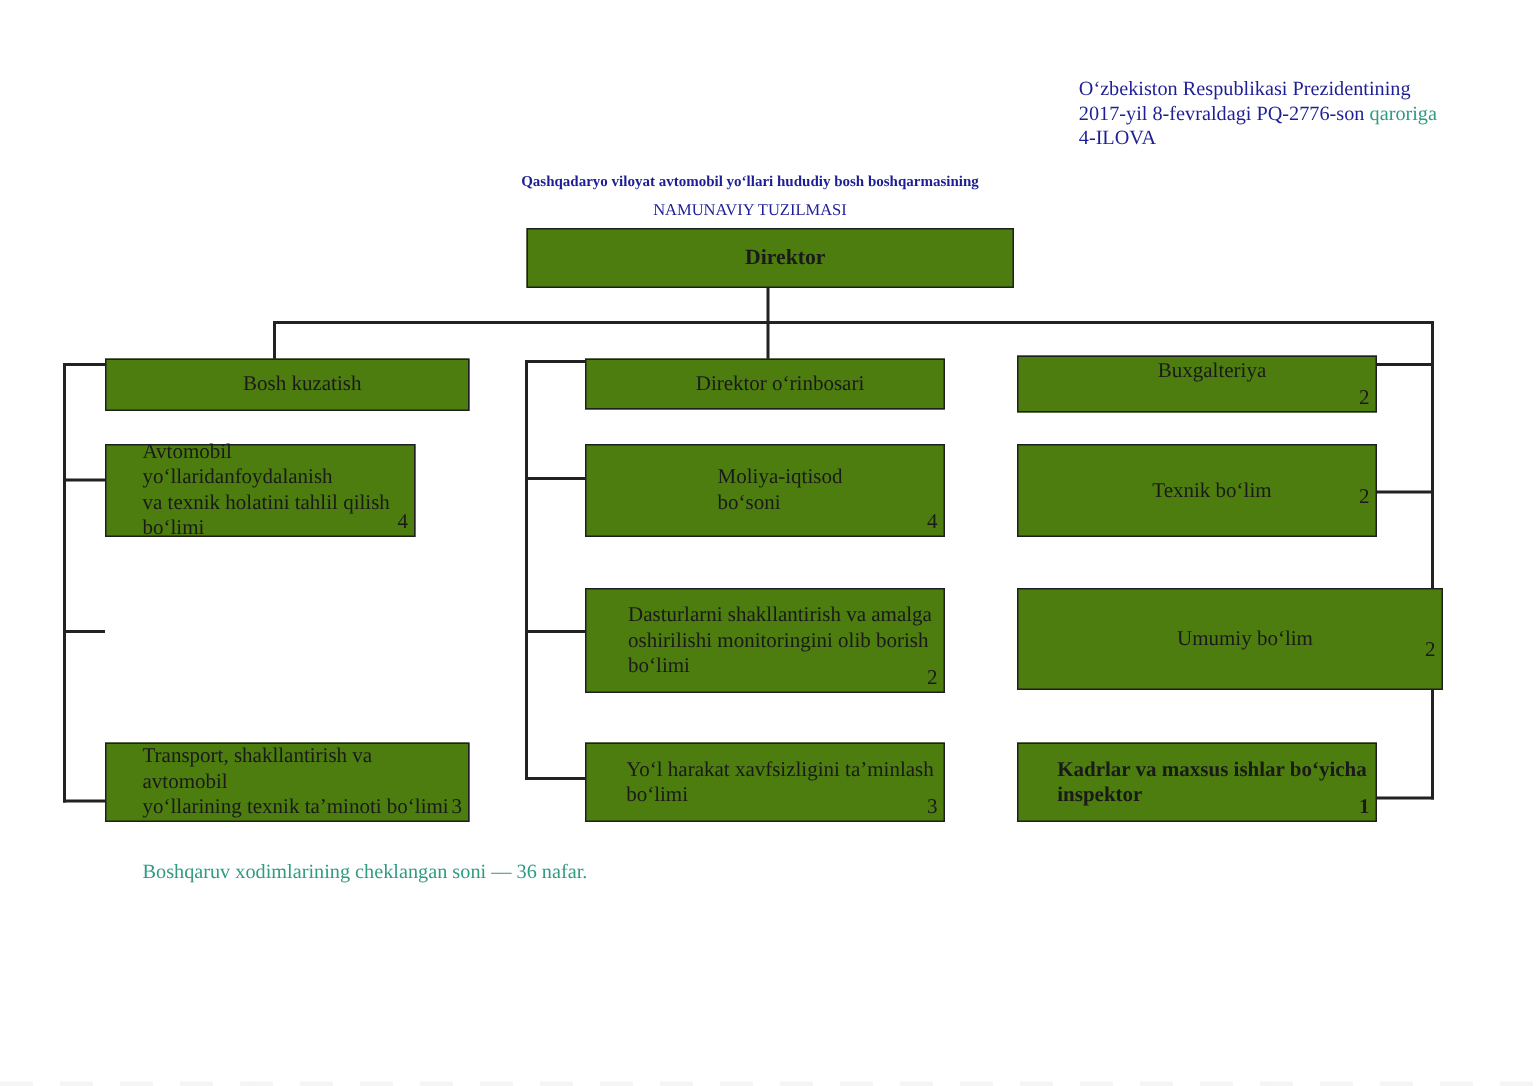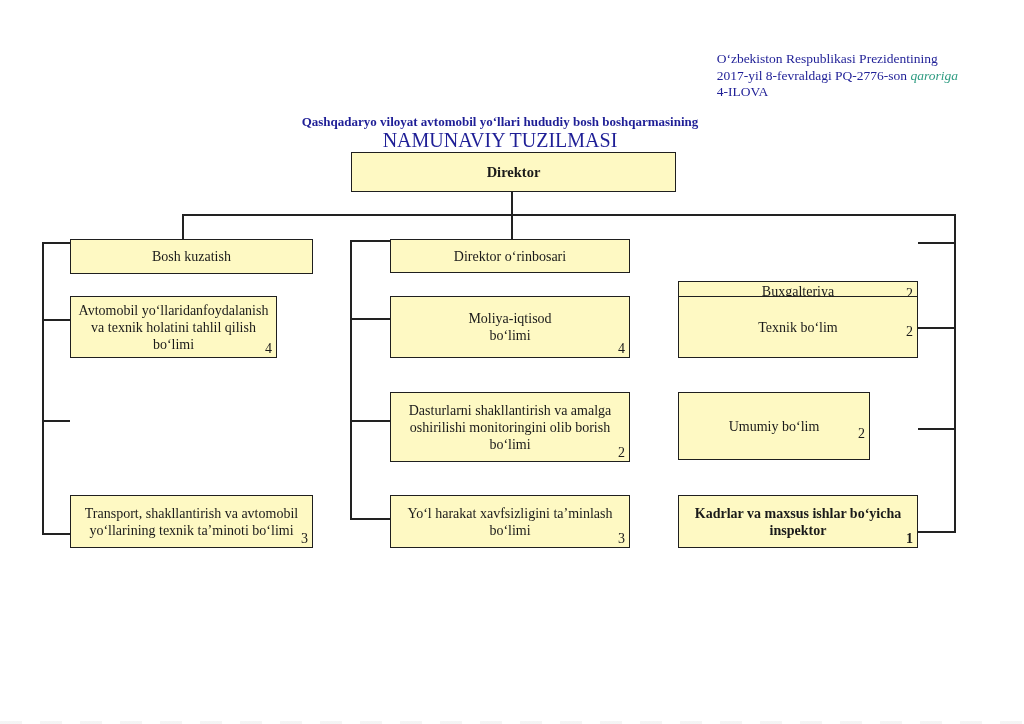--- a/index.html
+++ b/index.html
@@ -17,37 +17,37 @@
     overflow:hidden;
   }
   
   .hdr{
     position:absolute; top:51px; right:66px;
     text-align:left;
     font-size:13.5px; line-height:16.5px;
     color:var(--navy);
     white-space:nowrap;
   }
-  .hdr .link{color:var(--teal); cursor:pointer;font-style:italic;}
+  .hdr .link{color:var(--teal); cursor:pointer;}
   
   .title-wrap{
     position:absolute; top:113px; left:0; width:1000px;
     text-align:center; color:var(--navy);
   }
-  .title-line1{font-size:13px; font-weight:bold; line-height:18px;}
-  .title-line2{font-size:20px; line-height:18px;}
+  .title-line1{font-size:10px; font-weight:bold; line-height:18px;}
+  .title-line2{font-size:11px; line-height:18px;}
   
   .obox{
     position:absolute;
     border:1.5px solid #1f1f1f;
-    background:#fef9c3;
+    background:#4d7c0f;
     box-sizing:border-box;
     display:flex; align-items:center; justify-content:center;
-    text-align:center;
-    font-size:14px; line-height:17px;
+    text-align:left;
+    font-size:14px; line-height:17px;padding-left:20px;
   }
   .obox .lbl{white-space:pre-line; padding:0 4px;}
   .obox.top-align{align-items:flex-start;}
   .obox.top-align .lbl{padding-top:1px;}
   .obox .num{
     position:absolute; right:4px; bottom:1px;
     font-size:14px; line-height:15px;
   }
   .obox .num.mid{bottom:18px;}
   .obox.bold{font-weight:bold; font-size:14.5px;}
@@ -121,48 +121,49 @@
     <span class="lbl">Transport, shakllantirish va avtomobil
 yo‘llarining texnik ta’minoti bo‘limi</span>
     <span class="num">3</span>
   </div>
 
   <div class="obox" style="left:390px;top:239px;width:240px;height:34px;">
     <span class="lbl">Direktor o‘rinbosari</span>
   </div>
   <div class="obox" style="left:390px;top:296px;width:240px;height:62px;">
     <span class="lbl">Moliya-iqtisod
-bo‘limi</span>
+bo‘soni</span>
     <span class="num">4</span>
   </div>
   <div class="obox" style="left:390px;top:392px;width:240px;height:70px;">
     <span class="lbl">Dasturlarni shakllantirish va amalga
 oshirilishi monitoringini olib borish
 bo‘limi</span>
     <span class="num">2</span>
   </div>
   <div class="obox" style="left:390px;top:495px;width:240px;height:53px;">
     <span class="lbl">Yo‘l harakat xavfsizligini ta’minlash
 bo‘limi</span>
     <span class="num">3</span>
   </div>
 
-  <div class="obox top-align" style="left:678px;top:237px;width:240px;height:22px;margin-top:44px;">
+  <div class="obox top-align" style="left:678px;top:237px;width:240px;height:38px;">
     <span class="lbl">Buxgalteriya</span>
     <span class="num">2</span>
   </div>
   <div class="obox" style="left:678px;top:296px;width:240px;height:62px;">
     <span class="lbl">Texnik bo‘lim</span>
     <span class="num mid">2</span>
   </div>
-  <div class="obox" style="left:678px;top:392px;width:192px;height:68px;">
+  <div class="obox" style="left:678px;top:392px;width:284px;height:68px;">
     <span class="lbl">Umumiy bo‘lim</span>
     <span class="num mid">2</span>
   </div>
   <div class="obox" style="left:678px;top:495px;width:240px;height:53px;font-weight:bold;">
     <span class="lbl">Kadrlar va maxsus ishlar bo‘yicha
 inspektor</span>
     <span class="num">1</span>
   </div>
 
+  <div class="footnote">Boshqaruv xodimlarining cheklangan soni — 36 nafar.</div>
 
   <div class="edge-artifact"></div>
 </div>
 
 </body></html>

